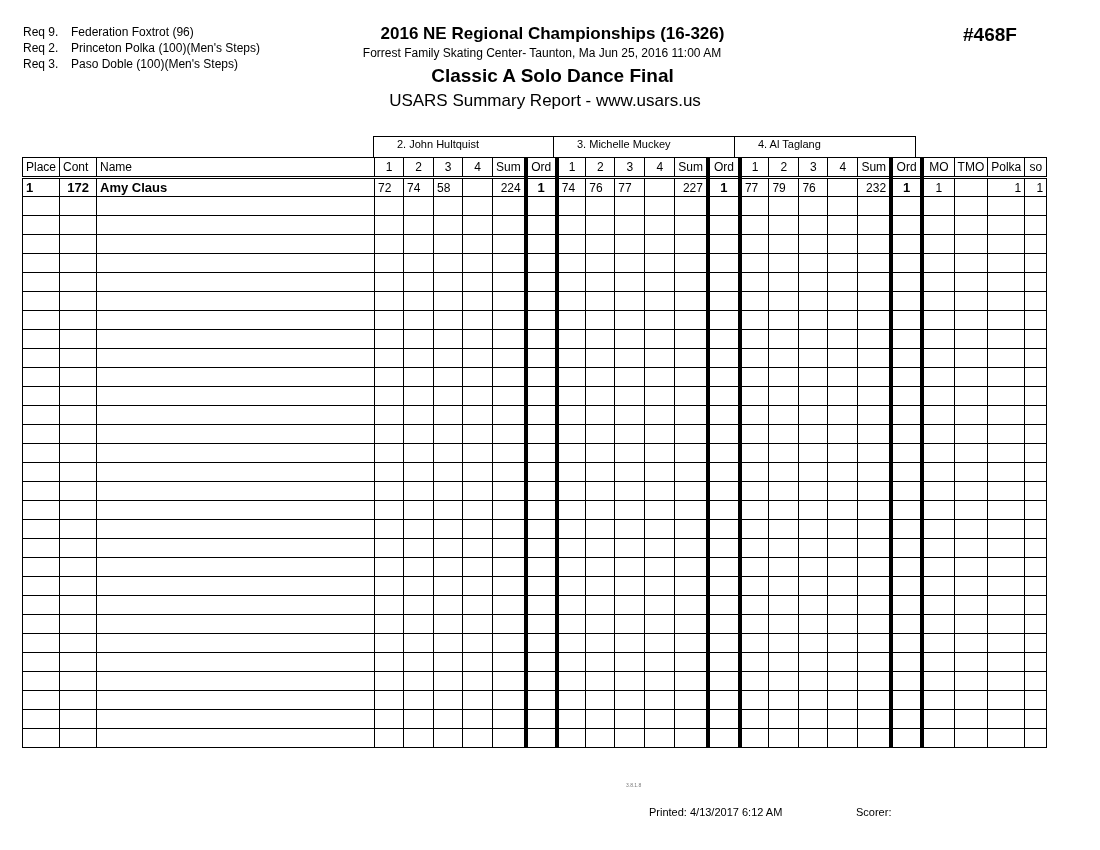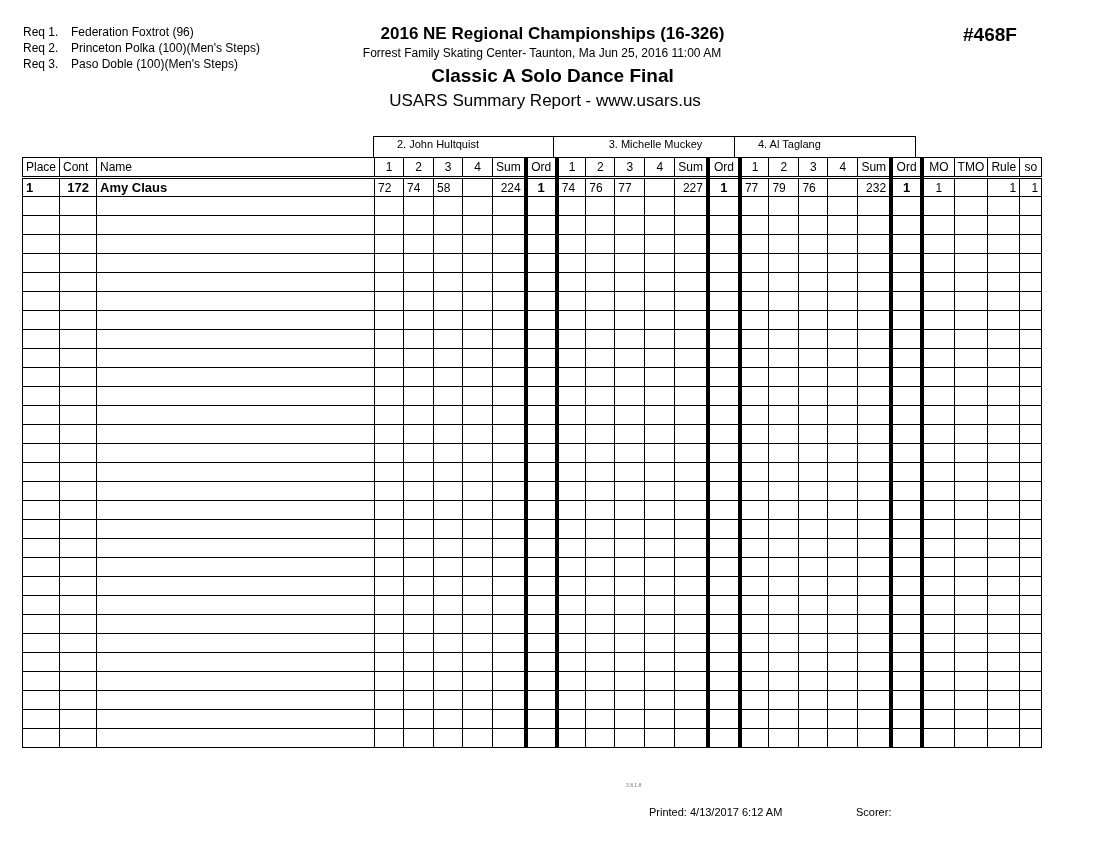--- a/index.html
+++ b/index.html
@@ -25,37 +25,37 @@
   table.grid td.r { text-align: right; margin-left: 36px; }
   table.grid td.thickL { border-left: 4px solid #000; }
   table.grid td.bold { font-weight: bold; font-size: 13px; }
   .footer { font-size: 11px; top: 782px; margin-top: 24px; }
   .ver { font-size: 5px; color: #777; top: 782px; left: 626px; }
 </style>
 </head>
 <body>
 
 <div class="abs req" style="top:24px;">
-  <span class="num">Req  1.</span><span>Federation Foxtrot (96)</span>
+  <span class="num">Req  9.</span><span>Federation Foxtrot (96)</span>
 </div>
 <div class="abs req" style="top:40px;">
   <span class="num">Req  2.</span><span>Princeton Polka (100)(Men's Steps)</span>
 </div>
 <div class="abs req" style="top:56px;">
   <span class="num">Req  3.</span><span>Paso Doble (100)(Men's Steps)</span>
 </div>
 
 <div class="abs title" style="left:0; width:1105px; text-align:center; top:24px;">2016 NE Regional Championships (16-326)</div>
 <div class="abs sub" style="left:0; width:1084px; text-align:center; top:46px;">Forrest Family Skating Center- Taunton, Ma  Jun 25, 2016  11:00 AM</div>
 <div class="abs event" style="left:0; width:1105px; text-align:center; top:65px;">Classic A Solo Dance Final</div>
 <div class="abs report" style="left:0; width:1090px; text-align:center; top:91px;">USARS Summary Report - www.usars.us</div>
 <div class="abs evnum" style="left:963px; top:24px;">#468F</div>
 
 <div class="judge-box" style="left:373px; width:181px;">2.  John Hultquist</div>
-<div class="judge-box" style="left:553px; width:182px;text-align:center;">3.  Michelle Muckey</div>
+<div class="judge-box" style="left:553px; width:182px;">3.  Michelle Muckey</div>
 <div class="judge-box" style="left:734px; width:182px;">4.  Al Taglang</div>
 
 <table class="grid">
   <colgroup>
     <col style="width:36px">
       <col style="width:37px">
       <col style="width:278px">
     <col style="width:29px">
       <col style="width:30px">
       <col style="width:29px">
@@ -97,21 +97,21 @@
     <td class="c">Sum</td>
     <td class="c thickL">Ord</td>
     <td class="c thickL">1</td>
     <td class="c">2</td>
     <td class="c">3</td>
     <td class="c">4</td>
     <td class="c">Sum</td>
     <td class="c thickL">Ord</td>
     <td class="c thickL">MO</td>
     <td class="c">TMO</td>
-    <td class="c">Rule</td>
+    <td class="c">Polka</td>
     <td class="c">so</td>
   </tr>
   <tr>
     <td class="bold">1</td>
     <td class="bold c">172</td>
     <td class="bold">Amy Claus</td>
     <td>72</td>
     <td>74</td>
     <td>58</td>
     <td></td>

